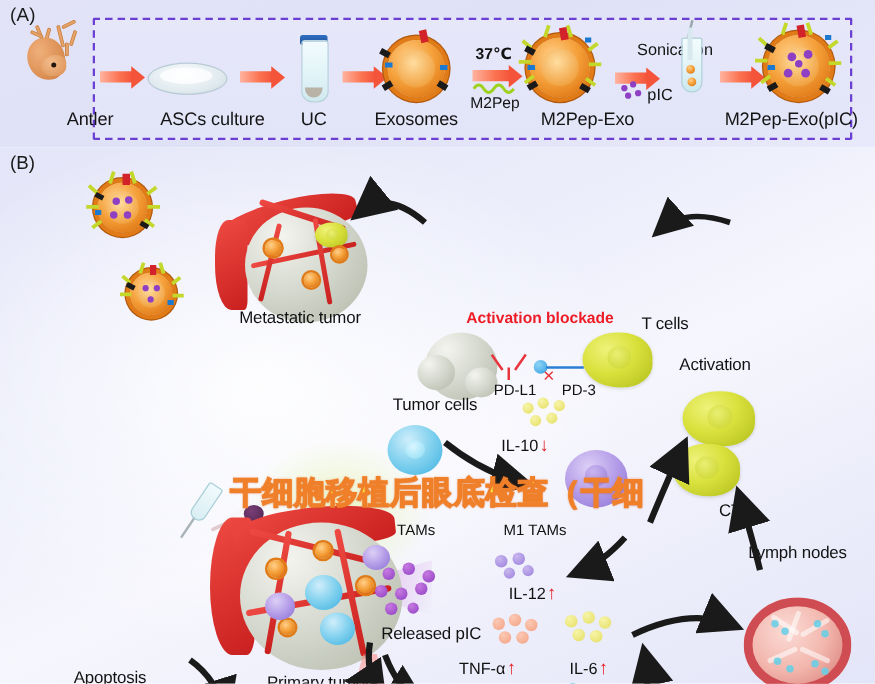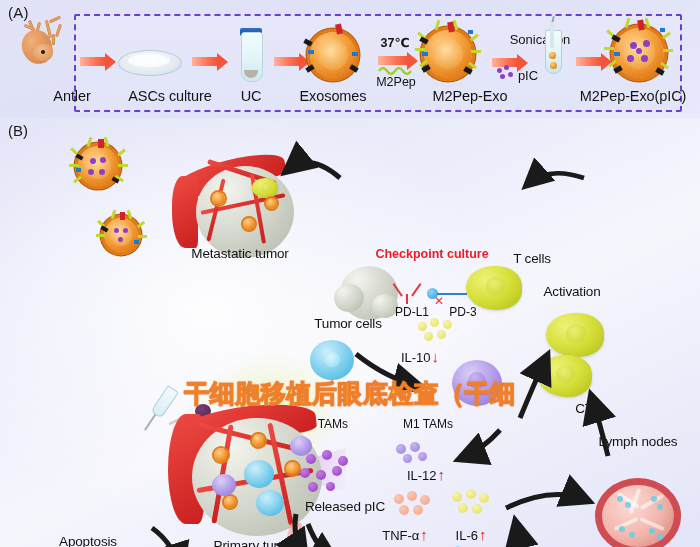--- a/index.html
+++ b/index.html
@@ -500,21 +500,21 @@
     <div class="b-label" style="left:240px;top:128px;">Metastatic tumor</div>
 
     <div>
       <div class="tumor-mass" style="left:340px;top:148px;width:58px;height:54px;"></div>
       <div class="tumor-mass" style="left:334px;top:166px;width:30px;height:28px;"></div>
       <div class="tumor-mass" style="left:372px;top:176px;width:26px;height:24px;"></div>
     </div>
     <div class="b-label" style="left:348px;top:198px;">Tumor cells</div>
 
     <div class="b-label-red" style="left:432px;top:129px;">
-      <div>Checkpoint culture</div>
+      <div>Activation blockade</div>
     </div>
     <div>
       <div class="pd-y" style="left:401px;top:163px;transform:rotate(-35deg);"></div>
       <div class="pd-y" style="left:411px;top:163px;transform:rotate(35deg);"></div>
       <div class="pd-stem" style="left:406px;top:176px;"></div>
     </div>
     <div class="pd-ball" style="left:427px;top:170px;"></div>
     <div class="pd-bar" style="left:437px;top:175px;width:30px;"></div>
     <div class="pd-x" style="left:434px;top:177px;">✕</div>
     <div class="b-small" style="left:412px;top:187px;">PD-L1</div>
@@ -629,21 +629,21 @@
       <div class="ck ck-pink" style="left:413px;top:387px;width:10px;height:10px;"></div>
     </div>
 
     <div>
       <div class="ck ck-yellow" style="left:452px;top:374px;width:10px;height:10px;"></div>
       <div class="ck ck-yellow" style="left:466px;top:371px;width:10px;height:10px;"></div>
       <div class="ck ck-yellow" style="left:479px;top:375px;width:10px;height:10px;"></div>
       <div class="ck ck-yellow" style="left:458px;top:385px;width:10px;height:10px;"></div>
       <div class="ck ck-yellow" style="left:472px;top:386px;width:10px;height:10px;"></div>
     </div>
-    <div class="cyto" style="left:405px;top:408px;">
+    <div class="cyto" style="left:390px;top:408px;">
       <span>TNF-α</span><span class="updown">↑</span>
     </div>
     <div class="cyto" style="left:471px;top:408px;">
       <span>IL-6</span><span class="updown">↑</span>
     </div>
 
     <div>
       
       
       

